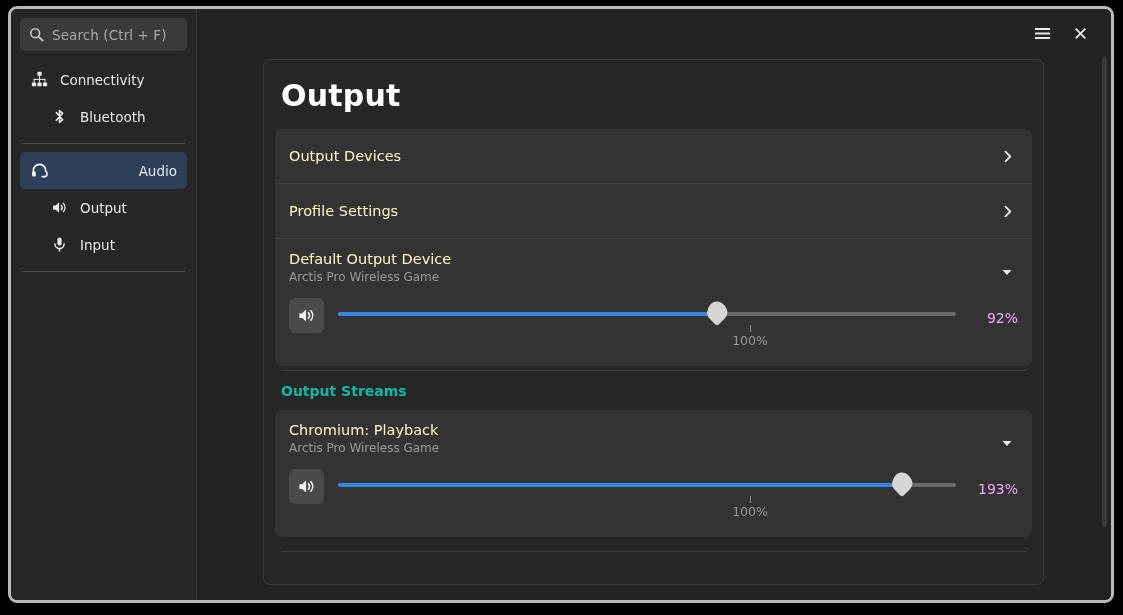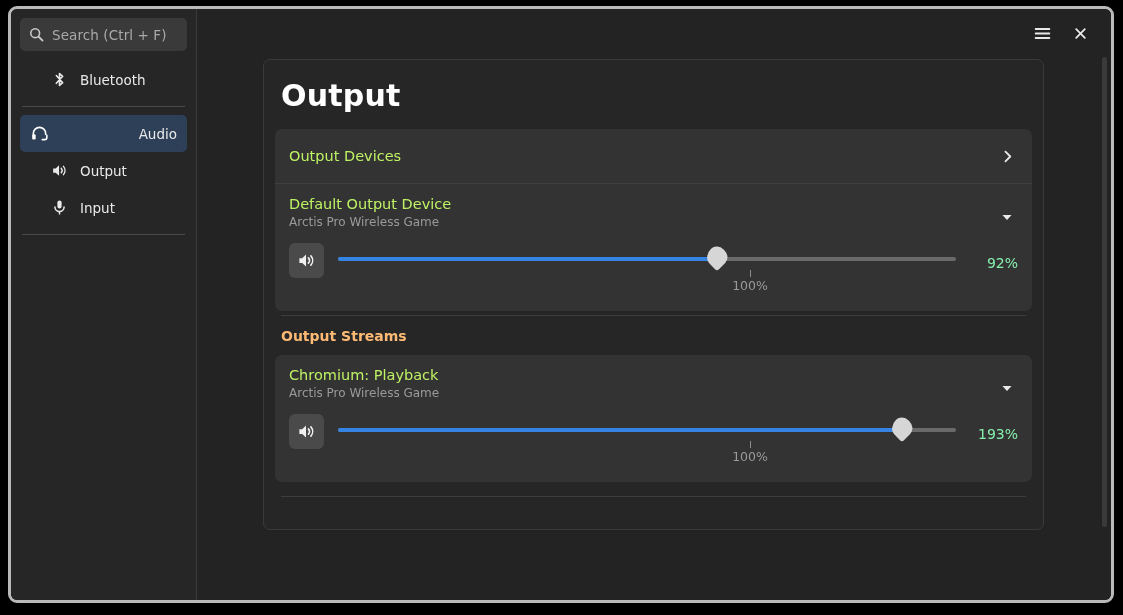--- a/index.html
+++ b/index.html
@@ -139,21 +139,21 @@
     padding: 0 14px;
     min-height: 55px;
     display: flex;
     align-items: center;
     justify-content: space-between;
     border-bottom: 1px solid #3f3f3f;
     cursor: default;
   }
   .row:last-child { border-bottom: none; }
   .row-label {
-    color: #bef264;
+    color: #fef9c3;
     font-size: 14.5px;
   }
   .row-sub {
     color: #9a9a9a;
     font-size: 12px;
     margin-top: 3px;
   }
   .chev {
     display: flex;
     align-items: center;
@@ -226,30 +226,30 @@
   .tick-label {
     position: absolute;
     top: 25px;
     color: #9a9a9a;
     font-size: 12.5px;
     transform: translateX(-50%);
     white-space: nowrap;
     text-align: center;
   }
   .pct {
-    color: #86efac;
+    color: #f0abfc;
     font-size: 14px;
     margin-top: 12px;
     width: 48px;
     text-align: right;
     flex: 0 0 48px;
   }
 
   .section-head {
-    color: #fdba74;
+    color: #14b8a6;
     font-size: 14px;
     font-weight: 700;
     padding: 12px 6px 11px 6px;
   }
   .divider {
     height: 1px;
     background: #3d3d3d;
     margin: 4px 6px 0 6px;
   }
 
@@ -273,20 +273,36 @@
     <div class="search-box">
       <span class="sicon">
         <svg width="15" height="15" viewBox="0 0 16 16">
           <circle cx="6.6" cy="6.6" r="4.7" fill="none" stroke="#c9c9c9" stroke-width="1.7"></circle>
           <line x1="10.2" y1="10.2" x2="14.4" y2="14.4" stroke="#c9c9c9" stroke-width="1.9" stroke-linecap="round"></line>
         </svg>
       </span>
       <span class="search-text">Search (Ctrl + F)</span>
     </div>
 
+    <div class="nav-item">
+      <span class="nicon">
+        <svg width="17" height="17" viewBox="0 0 16 16" fill="#e9e9e9">
+          <rect x="6" y="0.8" width="4" height="3.6" rx="0.5"></rect>
+          <rect x="0.8" y="10.8" width="4" height="3.6" rx="0.5"></rect>
+          <rect x="6" y="10.8" width="4" height="3.6" rx="0.5"></rect>
+          <rect x="11.2" y="10.8" width="4" height="3.6" rx="0.5"></rect>
+          <rect x="7.5" y="4.4" width="1" height="3.4"></rect>
+          <rect x="2.6" y="7.4" width="10.8" height="1"></rect>
+          <rect x="2.4" y="7.4" width="1" height="3.4"></rect>
+          <rect x="7.5" y="7.4" width="1" height="3.4"></rect>
+          <rect x="12.6" y="7.4" width="1" height="3.4"></rect>
+        </svg>
+      </span>
+      <span>Connectivity</span>
+    </div>
 
 
     <div class="nav-item child">
       <span class="nicon">
         <svg width="17" height="17" viewBox="0 0 16 16" fill="none" stroke="#e9e9e9" stroke-width="1.5" stroke-linejoin="round" stroke-linecap="round">
           <path d="M5 4.3 11 11 8 13.6V2.4L11 5 5 11.6"></path>
         </svg>
       </span>
       <span>Bluetooth</span>
     </div>
@@ -356,20 +372,28 @@
 
           <div class="row">
             <span class="row-label">Output Devices</span>
             <span class="chev">
               <svg width="15" height="15" viewBox="0 0 16 16" fill="none" stroke="#e9e9e9" stroke-width="1.9" stroke-linecap="round" stroke-linejoin="round">
                 <path d="M5.8 2.8 11 8l-5.2 5.2"></path>
               </svg>
             </span>
           </div>
 
+          <div class="row">
+            <span class="row-label">Profile Settings</span>
+            <span class="chev">
+              <svg width="15" height="15" viewBox="0 0 16 16" fill="none" stroke="#e9e9e9" stroke-width="1.9" stroke-linecap="round" stroke-linejoin="round">
+                <path d="M5.8 2.8 11 8l-5.2 5.2"></path>
+              </svg>
+            </span>
+          </div>
 
           <div class="device-row">
             <div>
               <div class="row-label">Default Output Device</div>
               <div class="row-sub">Arctis Pro Wireless Game</div>
             </div>
             <span class="caret">
               <svg width="14" height="14" viewBox="0 0 16 16" fill="#e9e9e9">
                 <path d="M2.8 5.6h10.4L8 11.4z"></path>
               </svg>

